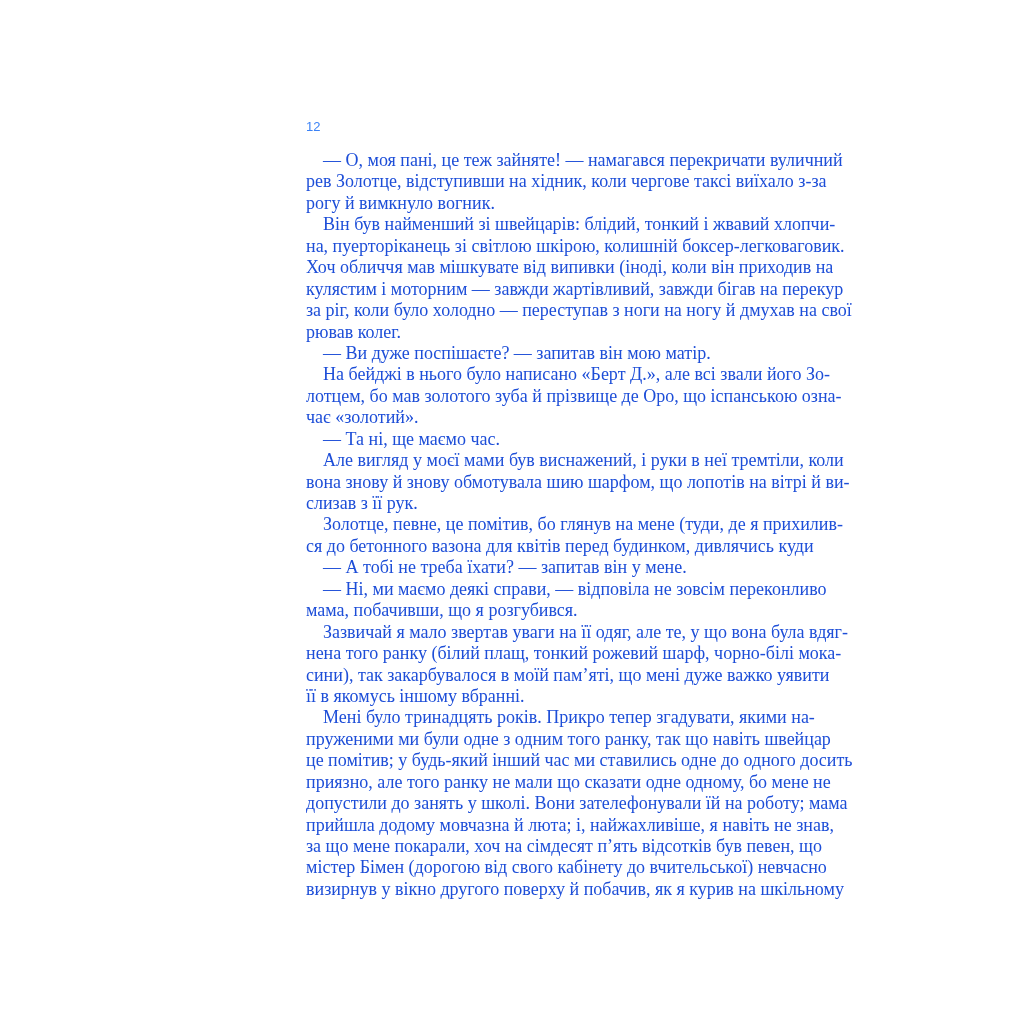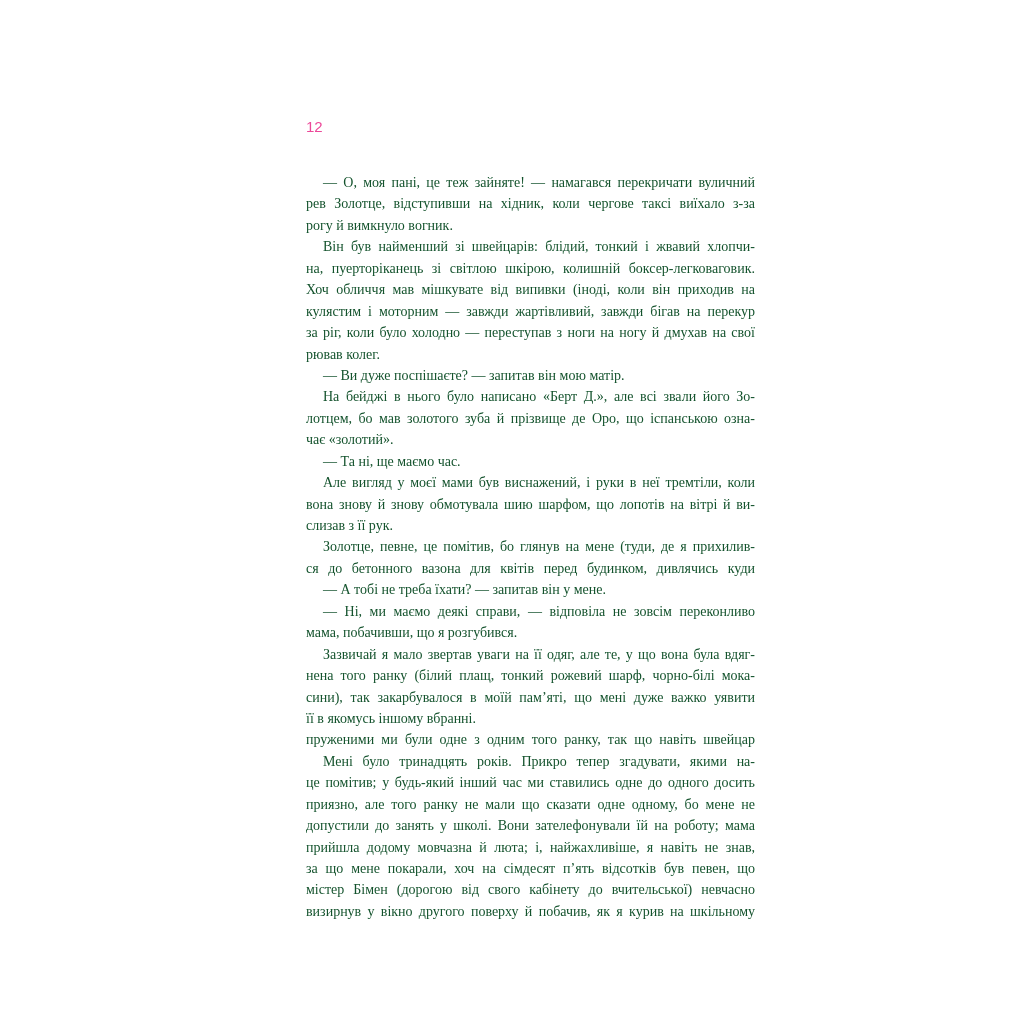--- a/index.html
+++ b/index.html
@@ -18,33 +18,33 @@
       left: 0; top: 0;
       width: 1024px;
       height: 1024px;
       background: #ffffff;
     }
     .page-number {
       position: absolute;
       left: 306px;
       top: 118px;
       font-family: "Liberation Sans", "DejaVu Sans", sans-serif;
-      font-size: 15px;
-      color: #ec4899;
+      font-size: 13px;
+      color: #3b82f6;
       line-height: 18px;
     }
     .text-block {
       position: absolute;
       left: 306px;
-      top: 172px;
+      top: 150px;
       width: 449px;
       font-family: "Liberation Serif", "DejaVu Serif", serif;
-      font-size: 14px;
+      font-size: 18px;
       line-height: 21.45px;
-      color: #14532d;
+      color: #1d4ed8;
     }
     .line {
       display: block;
       height: 21.45px;
       white-space: nowrap;
       text-align: justify;
       text-align-last: justify;
       overflow: visible;
     }
     .line.last {
@@ -79,22 +79,22 @@
       <span class="line last">слизав з її рук.</span>
       <span class="line indent">Золотце, певне, це помітив, бо глянув на мене (туди, де я прихилив-</span>
       <span class="line">ся до бетонного вазона для квітів перед будинком, дивлячись куди</span>
       <span class="line indent last">— А тобі не треба їхати? — запитав він у мене.</span>
       <span class="line indent">— Ні, ми маємо деякі справи, — відповіла не зовсім переконливо</span>
       <span class="line last">мама, побачивши, що я розгубився.</span>
       <span class="line indent">Зазвичай я мало звертав уваги на її одяг, але те, у що вона була вдяг-</span>
       <span class="line">нена того ранку (білий плащ, тонкий рожевий шарф, чорно-білі мока-</span>
       <span class="line">сини), так закарбувалося в моїй пам’яті, що мені дуже важко уявити</span>
       <span class="line last">її в якомусь іншому вбранні.</span>
+      <span class="line indent">Мені було тринадцять років. Прикро тепер згадувати, якими на-</span>
       <span class="line">пруженими ми були одне з одним того ранку, так що навіть швейцар</span>
-      <span class="line indent">Мені було тринадцять років. Прикро тепер згадувати, якими на-</span>
       <span class="line">це помітив; у будь-який інший час ми ставились одне до одного досить</span>
       <span class="line">приязно, але того ранку не мали що сказати одне одному, бо мене не</span>
       <span class="line">допустили до занять у школі. Вони зателефонували їй на роботу; мама</span>
       <span class="line">прийшла додому мовчазна й люта; і, найжахливіше, я навіть не знав,</span>
       <span class="line">за що мене покарали, хоч на сімдесят п’ять відсотків був певен, що</span>
       <span class="line">містер Бімен (дорогою від свого кабінету до вчительської) невчасно</span>
       <span class="line">визирнув у вікно другого поверху й побачив, як я курив на шкільному</span>
     </div>
 </div>
 

